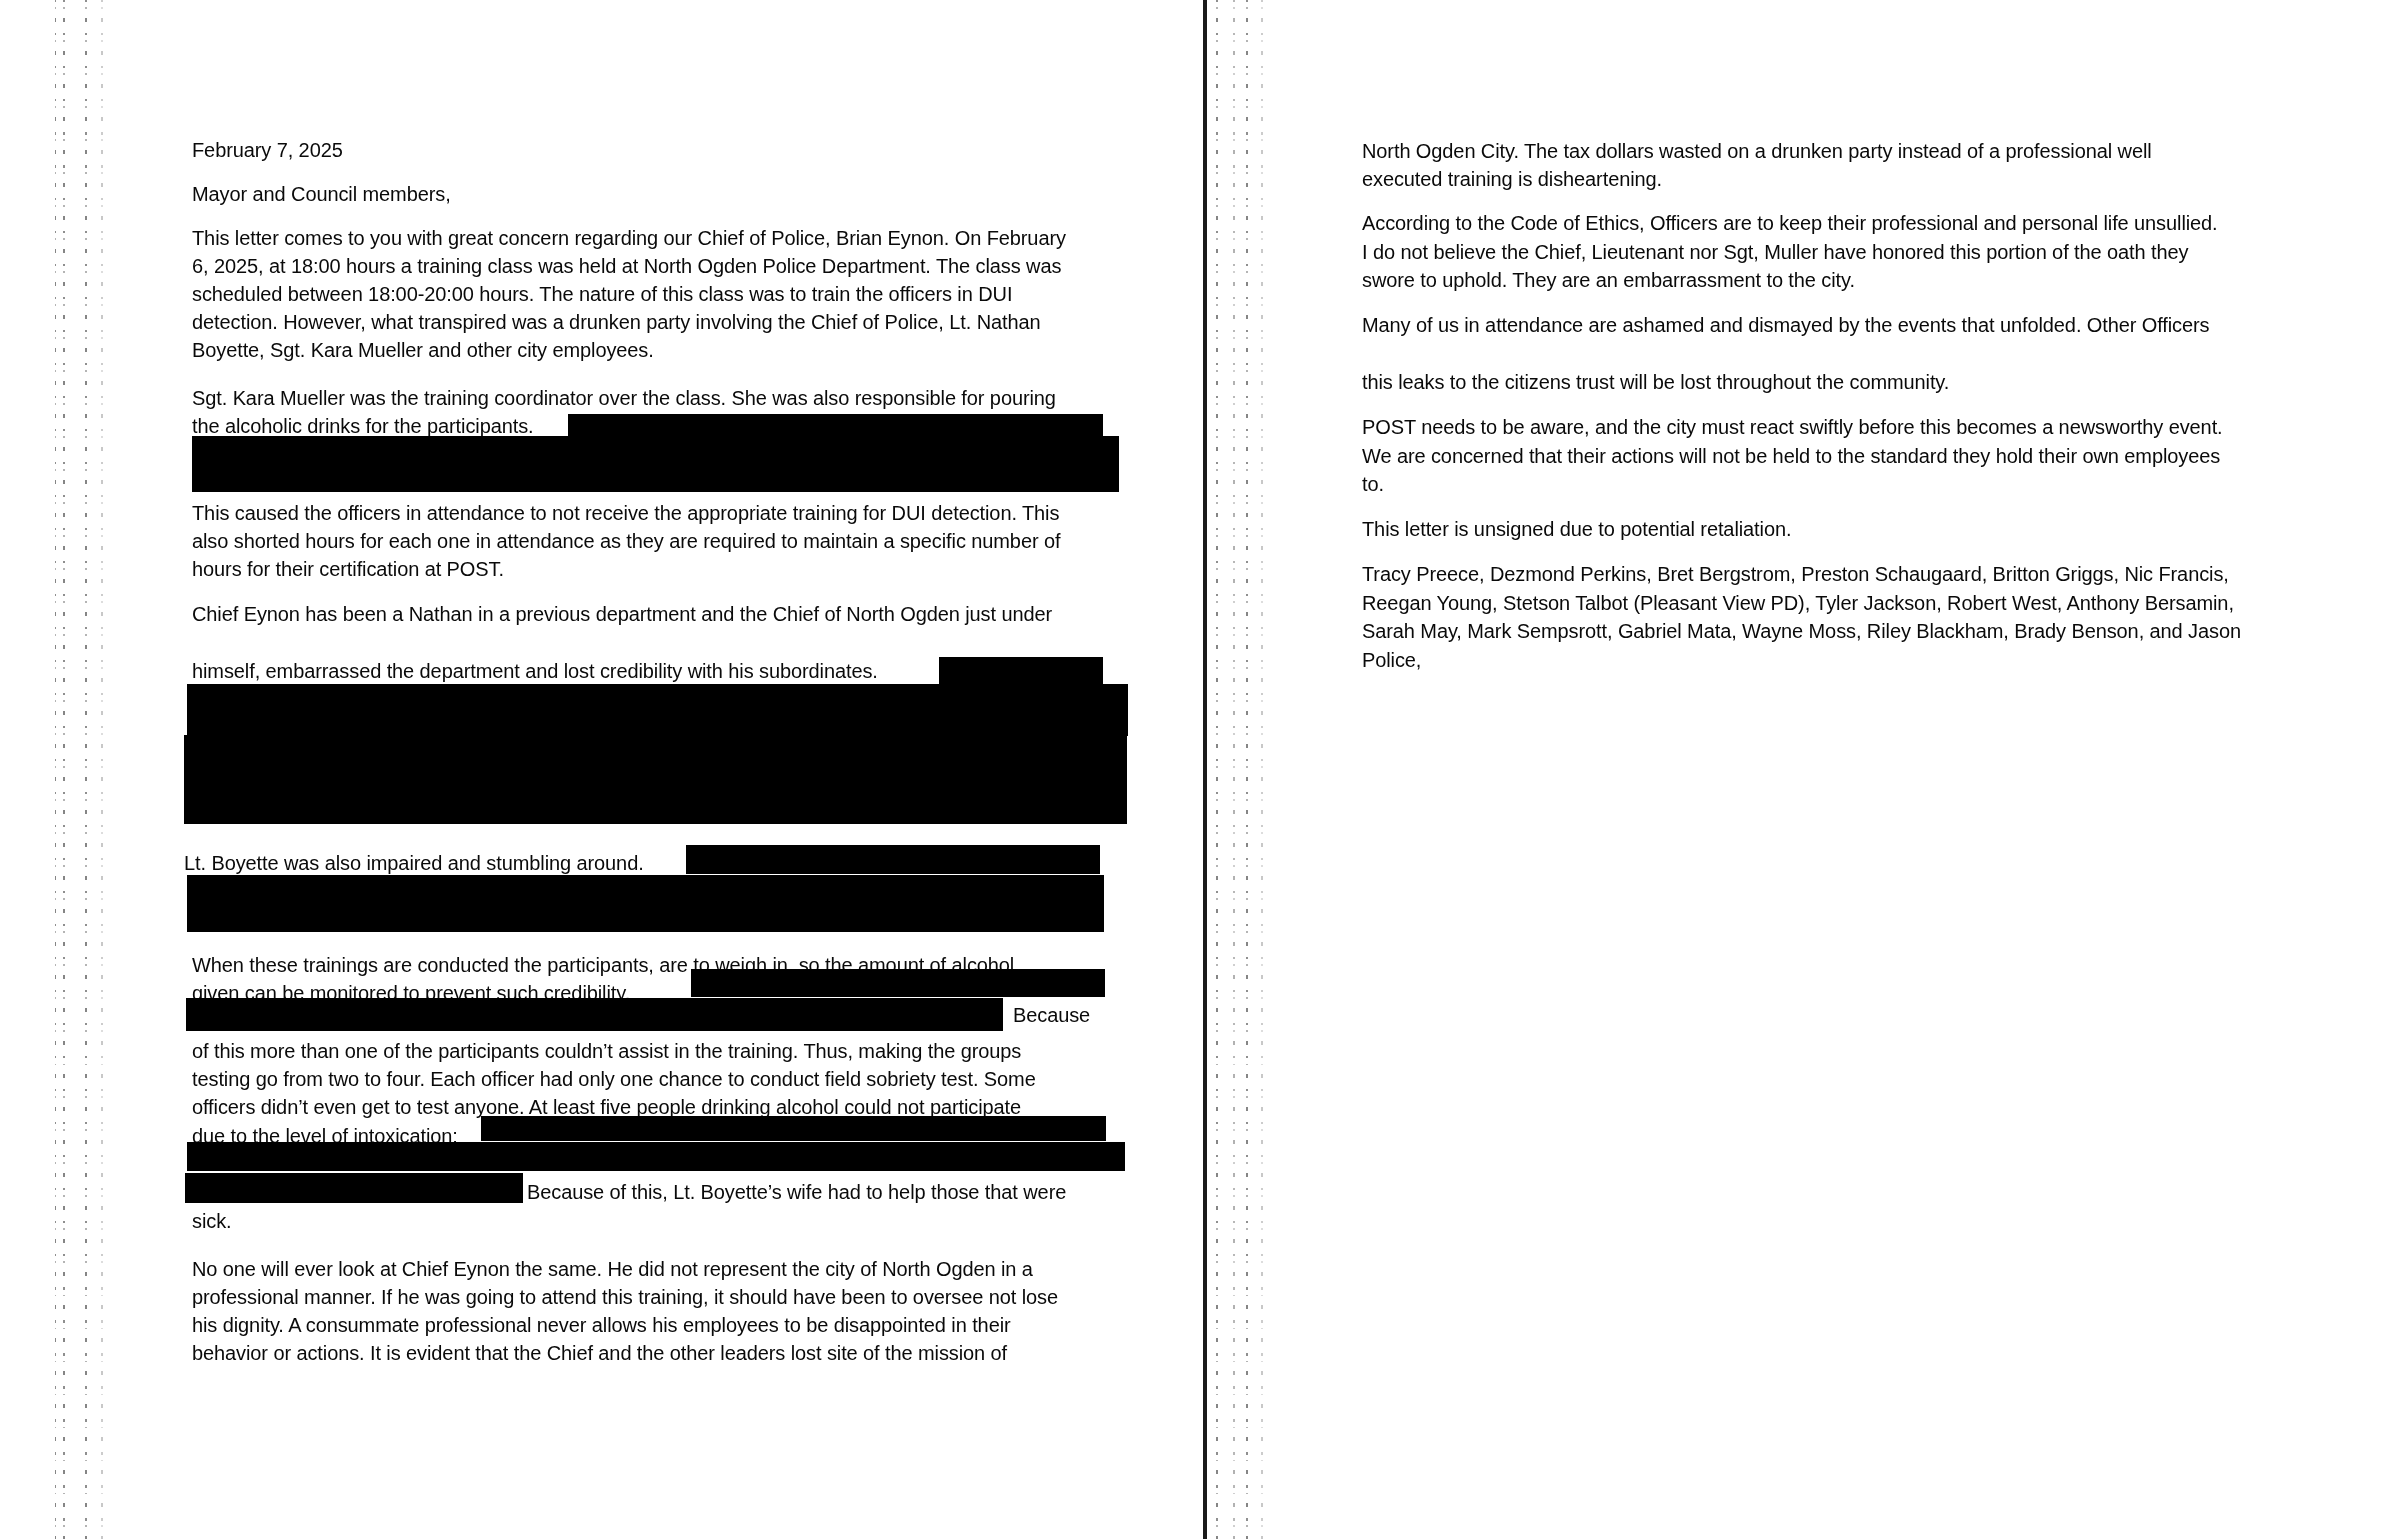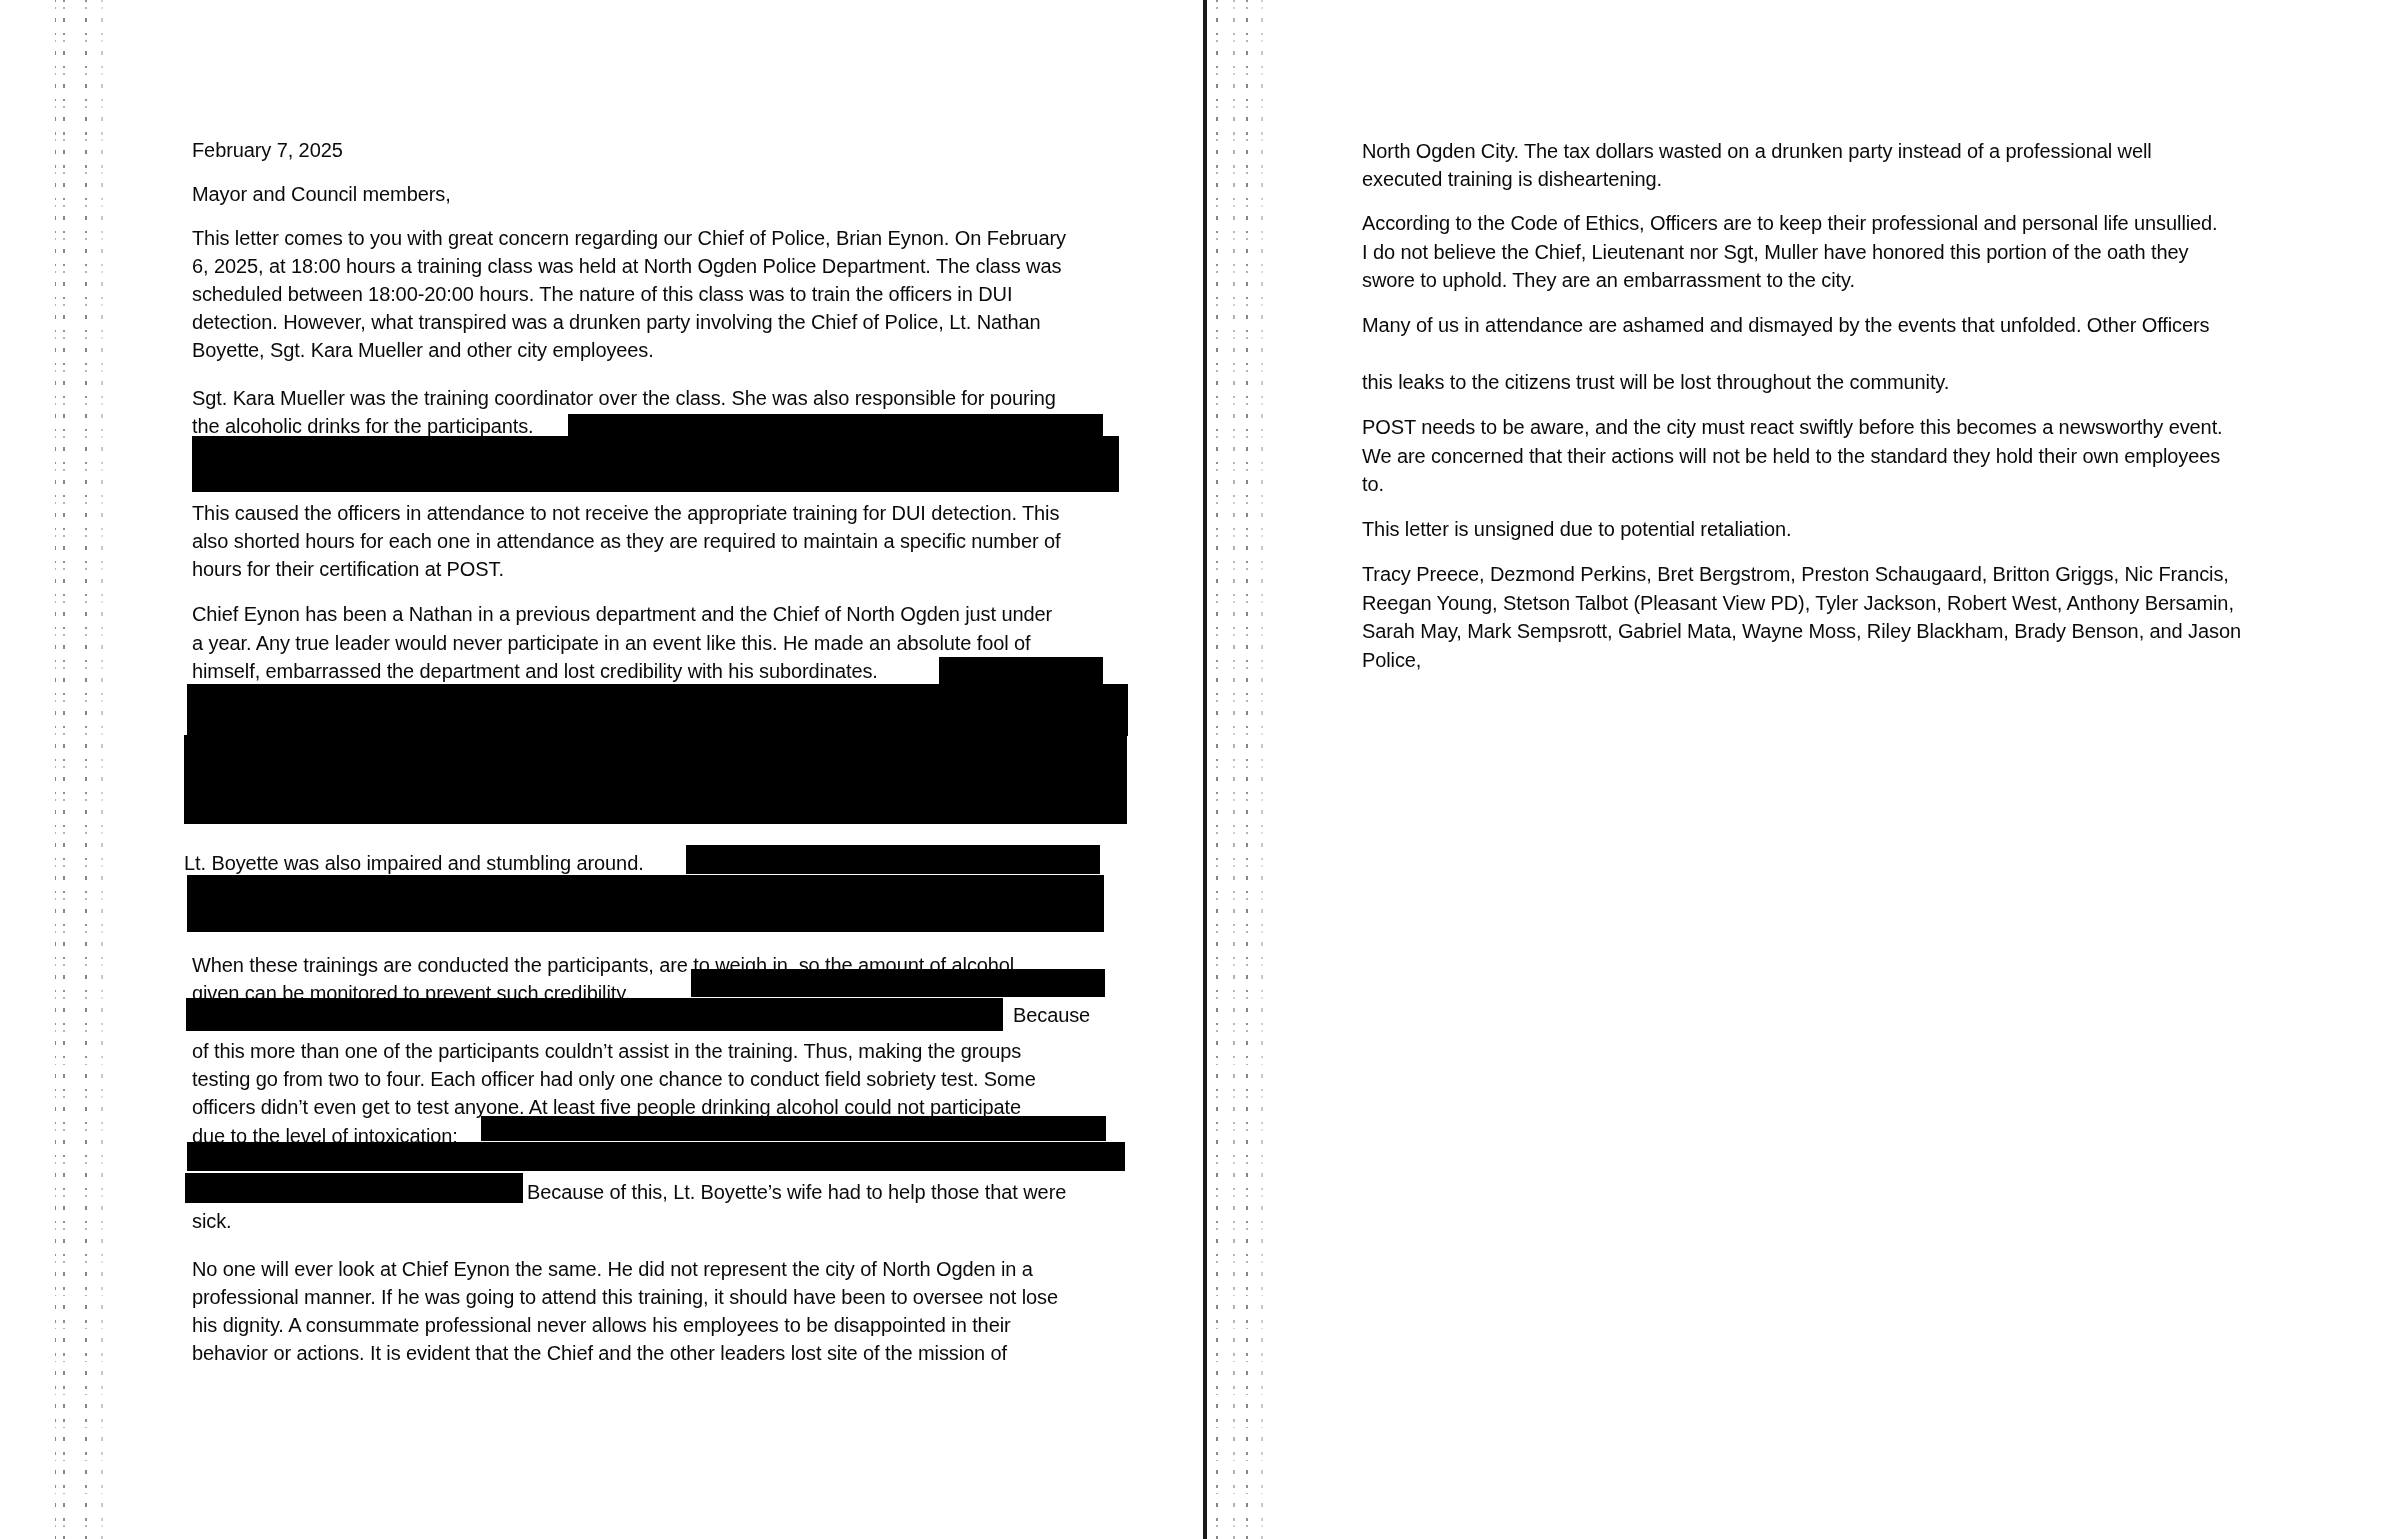--- a/index.html
+++ b/index.html
@@ -34,21 +34,20 @@
   <div class="ln" style="left:144px;top:386px">Sgt. Kara Mueller was the training coordinator over the class.  She was also responsible for pouring</div>
   <div class="ln" style="left:144px;top:414px">the alcoholic drinks for the participants.</div>
   <div class="redact" style="left:520px;top:414px;width:535px;height:22.6px"></div>
   <div class="redact" style="left:144px;top:436px;width:927px;height:56px"></div>
 
   <div class="ln" style="left:144px;top:501px">This caused the officers in attendance to not receive the appropriate training for DUI detection. This</div>
   <div class="ln" style="left:144px;top:529px">also shorted hours for each one in attendance as they are required to maintain a specific number of</div>
   <div class="ln" style="left:144px;top:557px">hours for their certification at POST.</div>
 
   <div class="ln" style="left:144px;top:602px">Chief Eynon has been a Nathan in a previous department and the Chief of North Ogden just under</div>
-  <div class="ln" style="left:144px;top:631px">a year.  Any true leader would never participate in an event like this.  He made an absolute fool of</div>
   <div class="ln" style="left:144px;top:659px">himself, embarrassed the department and lost credibility with his subordinates.</div>
   <div class="redact" style="left:891px;top:657px;width:164px;height:27px"></div>
   <div class="redact" style="left:139px;top:684px;width:941px;height:52px"></div>
   <div class="redact" style="left:136px;top:735px;width:943px;height:89px"></div>
 
   <div class="ln" style="left:136px;top:851px">Lt. Boyette was also impaired and stumbling around.</div>
   <div class="redact" style="left:638px;top:845px;width:414px;height:29px"></div>
   <div class="redact" style="left:139px;top:875px;width:917px;height:57px"></div>
 
   <div class="ln" style="left:144px;top:953px">When these trainings are conducted the participants, are to weigh in, so the amount of alcohol</div>

